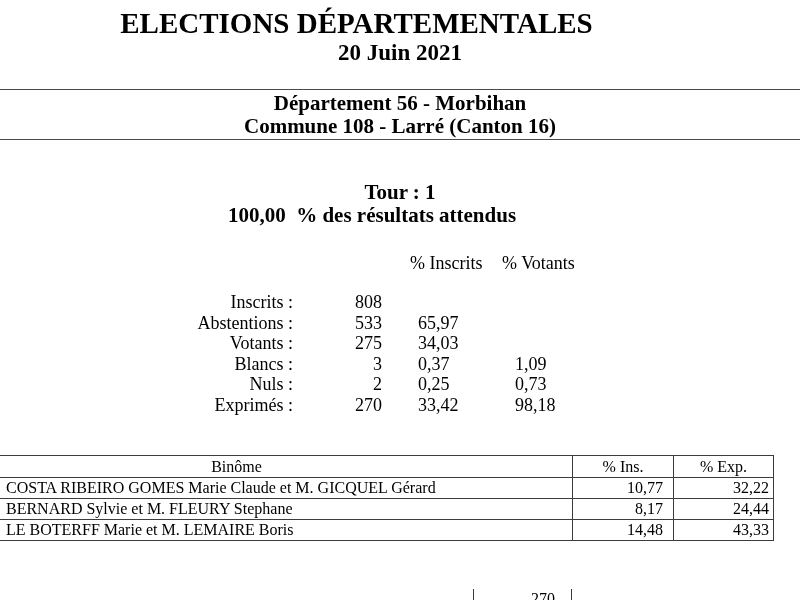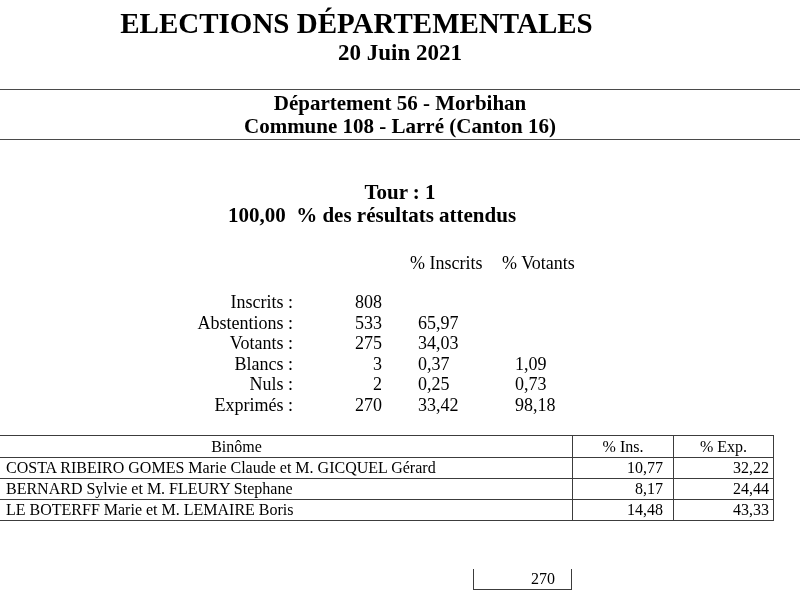--- a/index.html
+++ b/index.html
@@ -59,21 +59,21 @@
     left: 0; width: 680px; height: 21px;
     line-height: 21px; font-size: 18px;
   }
   .s-label { position: absolute; left: 120px; width: 173px; text-align: right; }
   .s-val   { position: absolute; left: 300px; width: 82px;  text-align: right; }
   .s-pi    { position: absolute; left: 418px; }
   .s-pv    { position: absolute; left: 515px; }
 
   
   .rtable {
-    top: 435px; left: 0; width: 774px;
+    top: 455px; left: 0; width: 774px;
     font-size: 16px;
   }
   .trow {
     display: flex;
     height: 21px; line-height: 20px;
     border-bottom: 1px solid #3c3c3c;
     box-sizing: border-box;
   }
   .thead {
     height: 23px; line-height: 21px;

